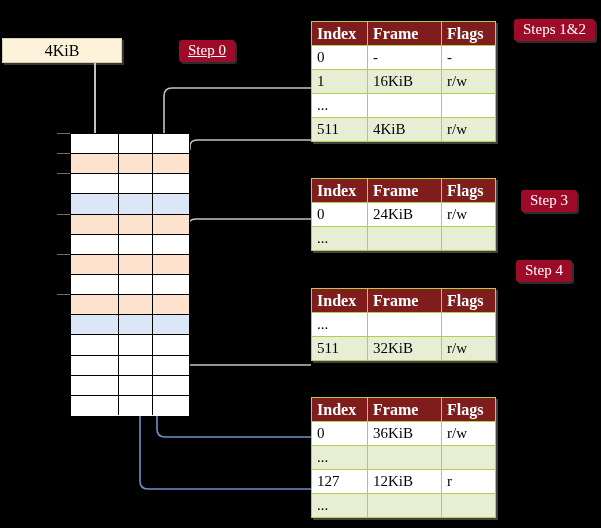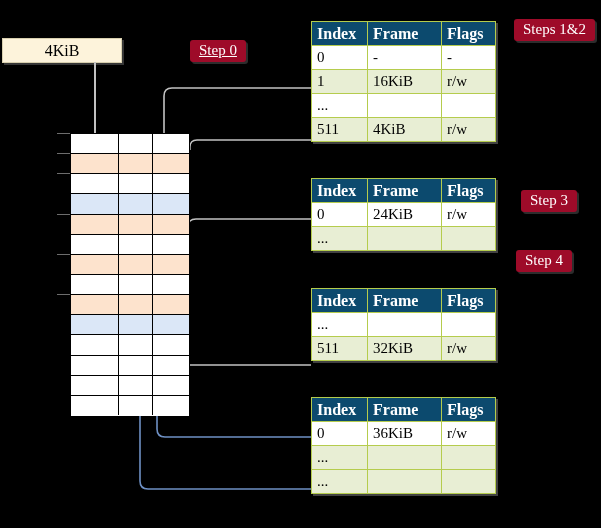--- a/index.html
+++ b/index.html
@@ -8,21 +8,21 @@
 
   
   .ptable{position:absolute;border-collapse:collapse;background:#fff;
           box-shadow:2px 2px 0 rgba(120,120,120,.55);}
   .ptable td,.ptable th{
       border:1px solid #b5cc4d;
       height:24px;box-sizing:border-box;
       padding:1px 5px;font-size:15px;color:#000;
       font-family:"Liberation Serif", serif;text-align:left;
       white-space:nowrap;overflow:hidden;}
-  .ptable th{background:#0c4a6e;color:#ffffff;font-weight:bold;font-size:16px;
+  .ptable th{background:#7f1d1d;color:#ffffff;font-weight:bold;font-size:16px;
              border-color:#b5cc4d;}
   .ptable tr.alt td{background:#e8eed4;}
   .ptable tr.white td{background:#ffffff;}
   .ptable td.hl{background:#fbf7a8;}
   .col-idx{width:56px;}
   .col-frm{width:74px;margin-left:37px;}
   .col-flg{width:54px;}
 
   
   .badge{position:absolute;background:#9e0b29;color:#fff;
@@ -192,33 +192,38 @@
         <tr class="white">
           <td class="col-idx">0</td>
           <td class="col-frm">36KiB</td>
           <td class="col-flg">r/w</td>
         </tr>
         <tr class="alt">
           <td class="col-idx">...</td>
           <td class="col-frm"></td>
           <td class="col-flg"></td>
         </tr>
+        <tr class="white">
+          <td class="col-idx">127</td>
+          <td class="col-frm">12KiB</td>
+          <td class="col-flg">r</td>
+        </tr>
         <tr class="alt">
           <td class="col-idx">...</td>
           <td class="col-frm"></td>
           <td class="col-flg"></td>
         </tr>
       </tbody>
     </table>
   </div>
 <div id="badges-mount">
-    <div class="badge" style="left: 190px; top: 40px; text-decoration: underline;">Step 0</div>
+    <div class="badge" style="left: 179px; top: 40px; text-decoration: underline;">Step 0</div>
     <div class="badge" style="left: 514px; top: 19px;">Steps 1&amp;2</div>
     <div class="badge" style="left: 521px; top: 158px; margin-top: 32px;">Step 3</div>
-    <div class="badge" style="left: 516px; top: 250px; text-align: center;">Step 4</div>
+    <div class="badge" style="left: 516px; top: 260px; text-align: center;">Step 4</div>
   </div>
 
 <div class="tick" style="top: 133px;"></div>
 <div class="tick" style="top: 153.143px;"></div>
 <div class="tick" style="top: 173.286px;"></div>
 <div class="tick" style="top: 213.571px;"></div>
 <div class="tick" style="top: 253.857px;"></div>
 <div class="tick" style="top: 294.143px;"></div>
 <div style="position: absolute; top: 133px; height: 282px; width: 1px; background: rgb(0, 0, 0); left: 118px;"></div>
 <div style="position: absolute; top: 133px; height: 282px; width: 1px; background: rgb(0, 0, 0); left: 152px;"></div>

